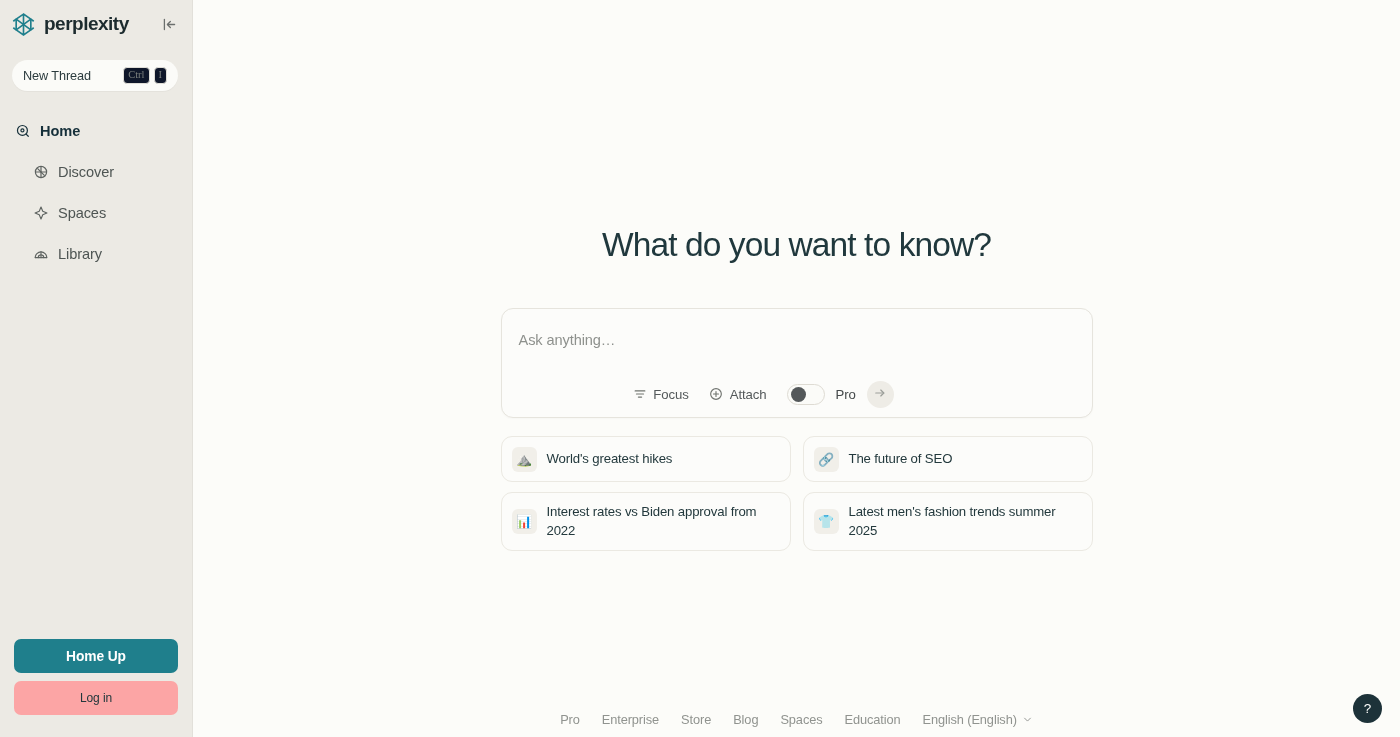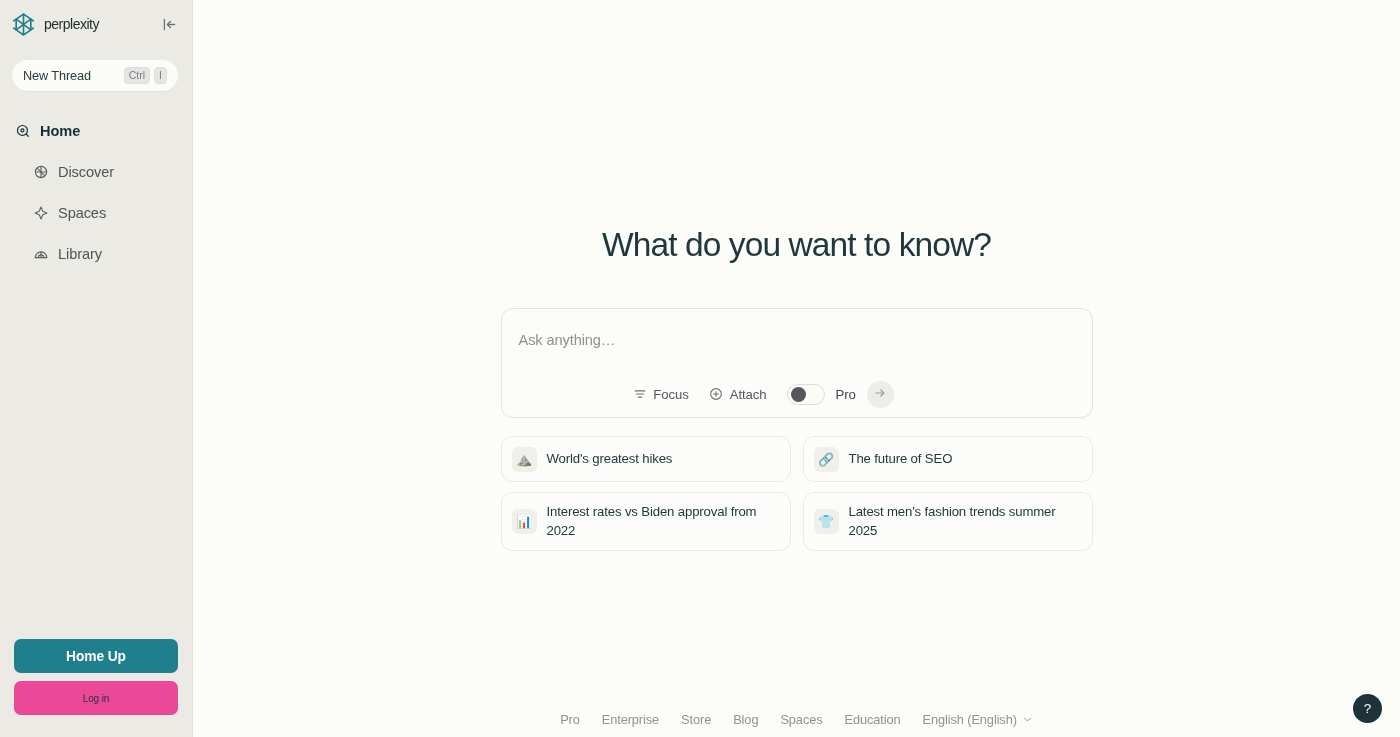--- a/index.html
+++ b/index.html
@@ -20,22 +20,22 @@
     display: flex; flex-direction: column;
     position: relative; flex: 0 0 193px;
   }
   .brand-row {
     display: flex; align-items: center;
     height: 48px; padding: 0 12px 0 10px;
     gap: 7px;
   }
   .logo-mark { width: 27px; height: 27px; flex: 0 0 27px; display:block; }
   .brand-name {
-    font-size: 14px; letter-spacing: -0.5px;
-    color: #1c2b2e; font-weight: 400;
+    font-size: 19px; letter-spacing: -0.5px;
+    color: #1c2b2e; font-weight: 700;
   }
   .collapse-btn {
     margin-left: auto; width: 22px; height: 22px;
     display: flex; align-items: center; justify-content: center;
     color: #6b6f6d; cursor: pointer;
   }
 
   .new-thread {
     margin: 12px 14px 0 12px;
     height: 31px;
@@ -45,24 +45,24 @@
     padding: 6px 11px;
     cursor: pointer;
     box-shadow: 0 1px 1px rgba(0,0,0,.035);
   }
   .new-thread-label {
     font-size: 12.7px; color: #2b3b3e; font-weight: 400;
     letter-spacing: -0.1px;
   }
   .keys { margin-left: auto; display: flex; gap: 4px; }
   .key {
-    font-family: Liberation Sans, sans-serif;
+    font-family: Liberation Serif, serif;
     font-size: 10.5px; color: #7d827f;
     border: 1px solid #e0ded7; border-radius: 4px;
-    padding: 1px 4px 2px; background: #e5e5e5; line-height: 1.15;
+    padding: 1px 4px 2px; background: #0f172a; line-height: 1.15;
   }
 
   .nav { margin-top: 19px; display: flex; flex-direction: column; }
   .nav-item {
     display: flex; align-items: center; gap: 9px;
     height: 41px; padding: 0 14px;
     cursor: pointer;
     font-size: 14.6px; letter-spacing: -0.1px;
   }
   .nav-item .nav-ico {
@@ -79,24 +79,24 @@
     display: block; width: 100%; height: 34px;
     background: #1f7f8c; color: #ffffff;
     border: none; border-radius: 7px;
     font-family: "Liberation Sans", sans-serif;
     font-size: 13.8px; font-weight: 700; cursor: pointer;
     letter-spacing: -0.1px;
   }
   .btn-login {
     display: block; width: 100%; height: 34px;
     margin-top: 8px;
-    background: #ec4899; color: #22383c;
+    background: #fca5a5; color: #22383c;
     border: none; border-radius: 7px;
     font-family: "Liberation Sans", sans-serif;
-    font-size: 10px; font-weight: 400; cursor: pointer;
+    font-size: 12px; font-weight: 400; cursor: pointer;
     letter-spacing: -0.1px;
   }
 
   
   .main {
     flex: 1; height: 737px; position: relative;
     background: #fcfcf9;
     display: flex; flex-direction: column; align-items: center;
   }
   .center-wrap {

